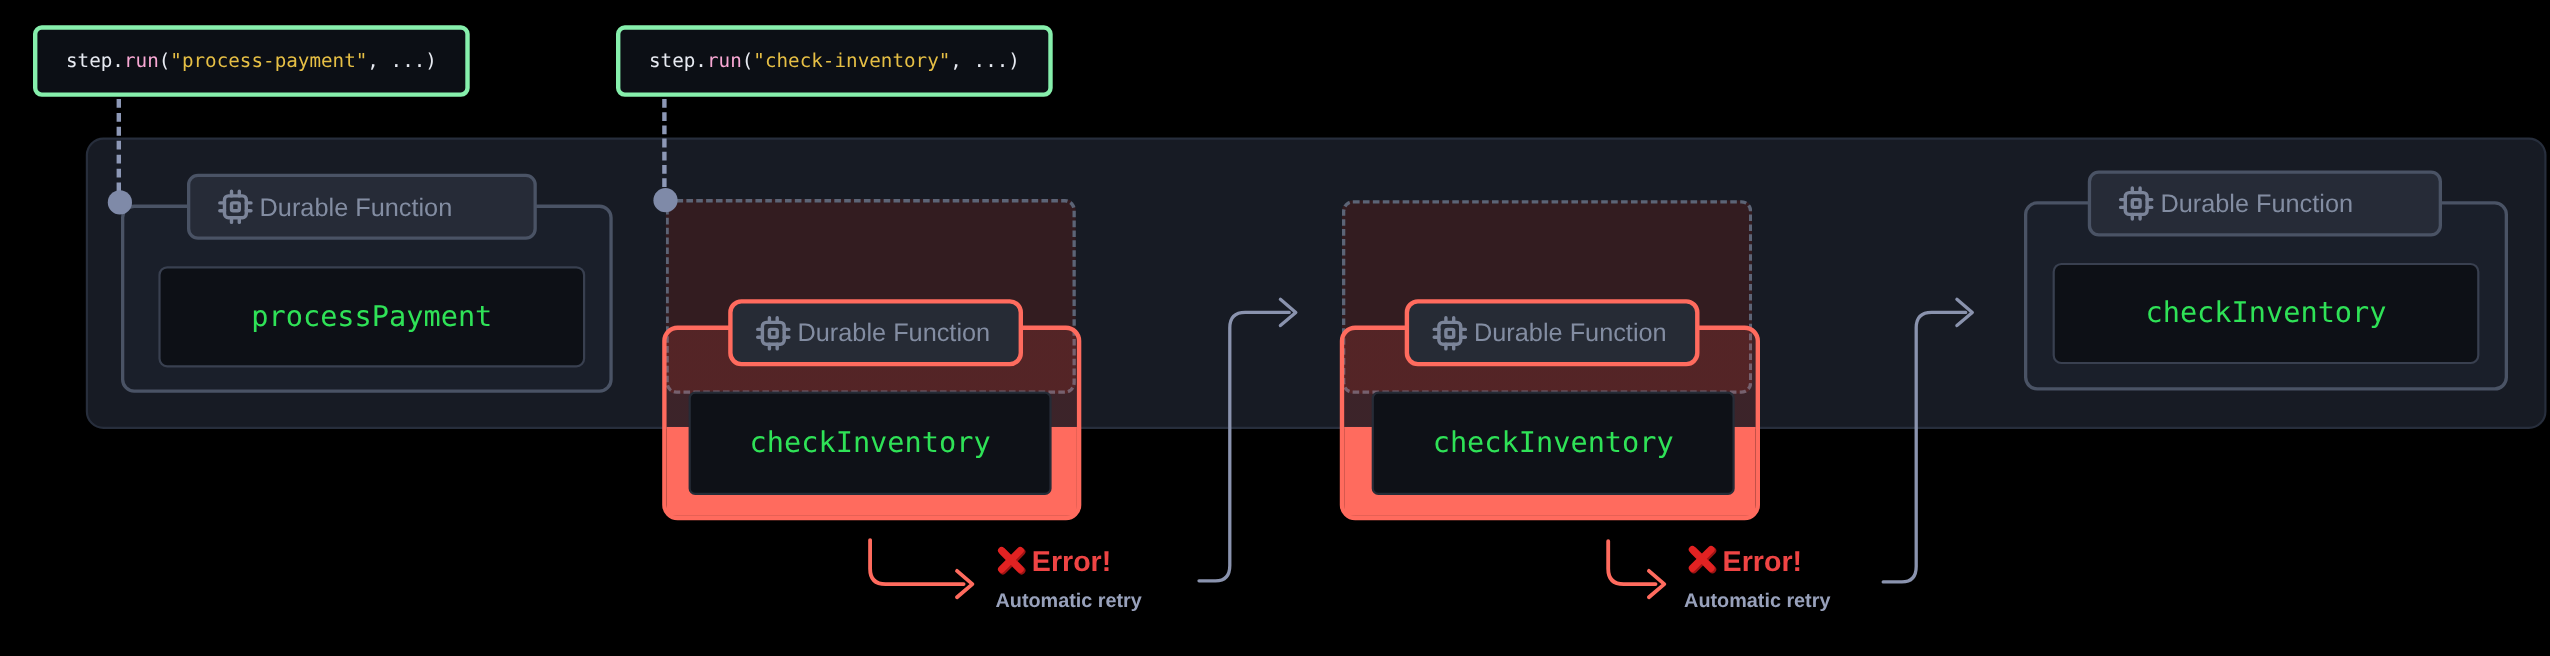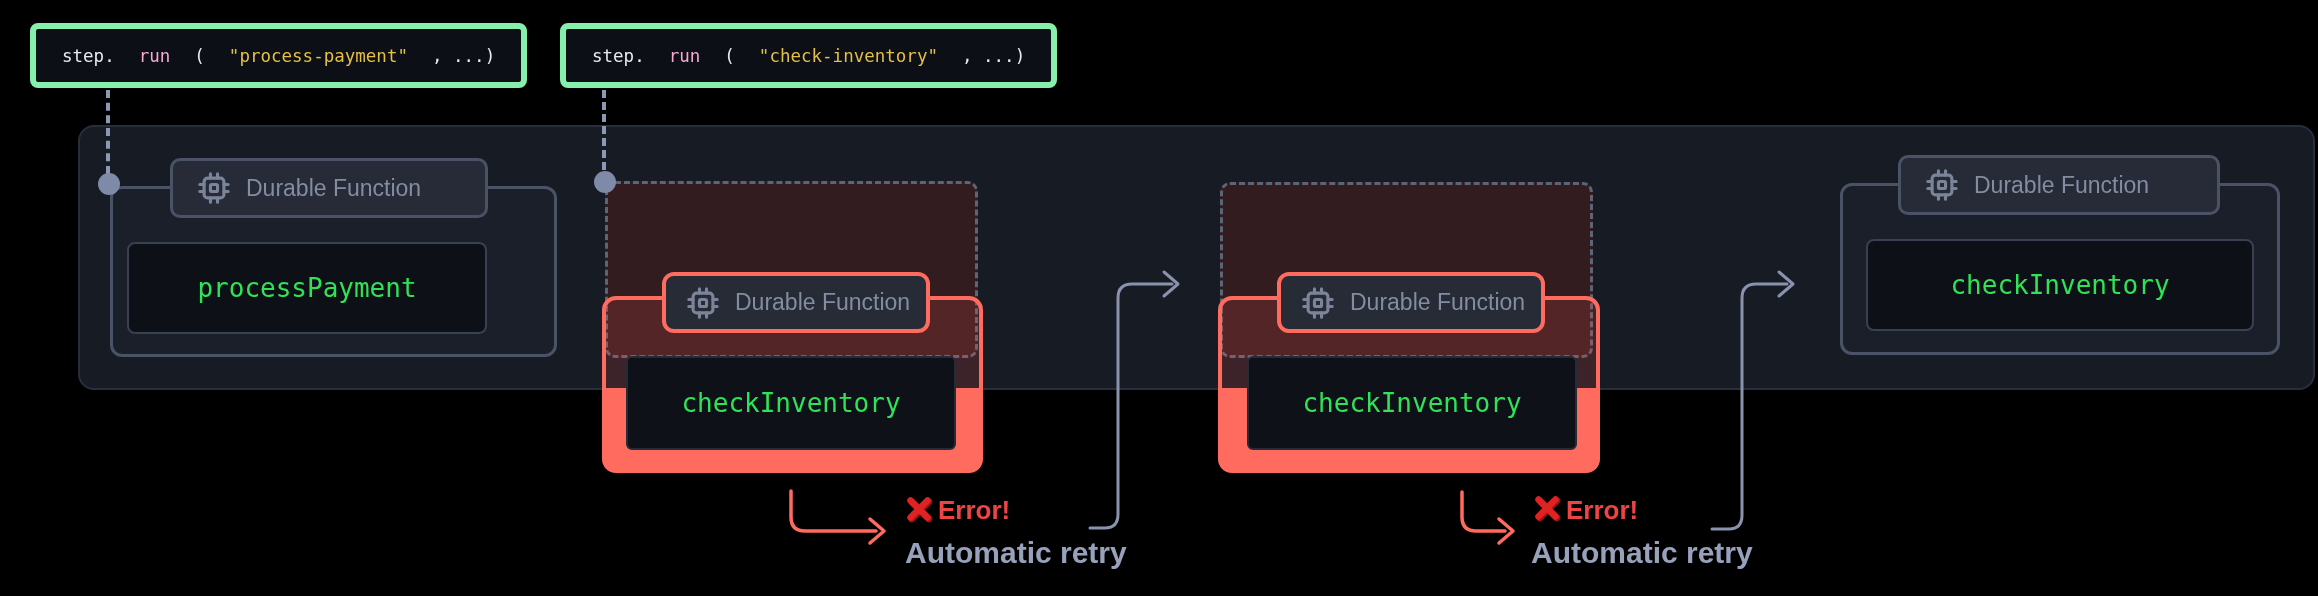--- a/index.html
+++ b/index.html
@@ -1,76 +1,76 @@
 <!DOCTYPE html>
 <html><head>
 <meta charset="utf-8">
 <style>
   html,body{margin:0;padding:0;background:#000;}
   .canvas{position:relative;width:2318px;height:596px;background:#000000;overflow:hidden;
           font-family:"Liberation Sans",sans-serif;}
 
   
   .code-label{position:absolute;top:23px;height:65px;box-sizing:border-box;
-    background:#0c0f15;border:6px solid #86efac;border-radius:8px;
+    background:#0c0f15;border:4px solid #86efac;border-radius:8px;
     display:flex;align-items:center;padding:0 26px;white-space:pre;
-    font-family:"DejaVu Sans Mono",monospace;font-size:17.5px;color:#e7eaf1;gap:24px;}
+    font-family:"DejaVu Sans Mono",monospace;font-size:17.5px;color:#e7eaf1;}
   .c-fn{color:#f9a8d4;}
   .c-str{color:#e6bf45;}
 
   
   .dash-v{position:absolute;width:0;border-left:4px dashed #8d98b6;}
   .dot{position:absolute;width:22px;height:22px;border-radius:50%;background:#7f8aa8;z-index:8;}
 
   
   .container{position:absolute;left:78px;top:125px;width:2237px;height:265px;box-sizing:border-box;
     background:#171b24;border:2px solid #272e3c;border-radius:16px;}
 
   
   .fnbox{position:absolute;box-sizing:border-box;background:#1a1f2a;
     border:3px solid #4a5365;border-radius:12px;}
   .tag{position:absolute;box-sizing:border-box;background:#262b37;border:3px solid #4a5365;
-    border-radius:10px;display:flex;align-items:center;gap:15px;padding:0 0 0 24px;
+    border-radius:10px;display:flex;align-items:center;gap:5px;padding:0 0 0 24px;
     color:#838da2;font-size:23px;font-weight:500;z-index:4;}
   .tag-err{border:4px solid #ff6b5e;border-radius:12px;background:#262b35;padding-left:20px;}
   .inner{position:absolute;box-sizing:border-box;background:#0d1016;border:2px solid #394050;
     border-radius:8px;display:flex;align-items:center;justify-content:center;z-index:4;
     font-family:"DejaVu Sans Mono",monospace;font-size:26px;color:#2fe257;}
   .inner-err{background:#0e1117;border:2px solid #262c37;border-radius:6px;}
 
   
   .ghost{position:absolute;box-sizing:border-box;background:#331c20;
     border:3px dashed #5c6476;border-radius:10px;z-index:1;}
   .errbox{position:absolute;box-sizing:border-box;border:4px solid #ff6b5e;border-radius:14px;z-index:2;
     background:linear-gradient(180deg,rgba(255,80,70,0.16) 0px,rgba(255,80,70,0.16) 88px,#ff6b5e 88px);}
 
   
   .err-text{position:absolute;font-size:26px;font-weight:bold;color:#ef4444;z-index:6;}
-  .retry-text{position:absolute;font-size:30px;font-weight:bold;color:#98a1bb;z-index:6;}
+  .retry-text{position:absolute;font-size:18px;font-weight:bold;color:#98a1bb;z-index:6;}
   .overlay{position:absolute;left:0;top:0;z-index:5;pointer-events:none;}
   .x-icon{position:absolute;z-index:6;}
   .cpu{flex:0 0 auto;}
 </style>
 </head>
 <body>
 
 <div class="canvas">
 
   <div class="container"></div>
 
   <div class="fnbox" style="left:110px;top:186px;width:447px;height:171px"></div>
   <div class="tag" style="left:170px;top:158px;width:318px;height:60px">
     <svg class="cpu" width="34" height="34" viewBox="0 0 24 24" fill="none" stroke="#7b8499" stroke-width="2.2" stroke-linecap="round" stroke-linejoin="round">
       <rect x="5" y="5" width="14" height="14" rx="2.5"></rect>
         <rect x="9.5" y="9.5" width="5" height="5" rx="1"></rect>
       <path d="M9.5 2v3M14.5 2v3M9.5 19v3M14.5 19v3M2 9.5h3M2 14.5h3M19 9.5h3M19 14.5h3"></path>
     </svg>
     <span>Durable Function</span>
   </div>
-  <div class="inner" style="left:127px;top:242px;width:360px;height:92px">
+  <div class="inner" style="left:144px;top:242px;width:388px;height:92px">
     <span>processPayment</span>
   </div>
 
   <div class="ghost" style="left:605px;top:181px;width:373px;height:177px"></div>
   <div class="errbox" style="left:602px;top:296px;width:381px;height:177px"></div>
   <div class="tag tag-err" style="left:662px;top:272px;width:268px;height:61px">
     <svg class="cpu" width="34" height="34" viewBox="0 0 24 24" fill="none" stroke="#7b8499" stroke-width="2.2" stroke-linecap="round" stroke-linejoin="round">
       <rect x="5" y="5" width="14" height="14" rx="2.5"></rect>
         <rect x="9.5" y="9.5" width="5" height="5" rx="1"></rect>
       <path d="M9.5 2v3M14.5 2v3M9.5 19v3M14.5 19v3M2 9.5h3M2 14.5h3M19 9.5h3M19 14.5h3"></path>

